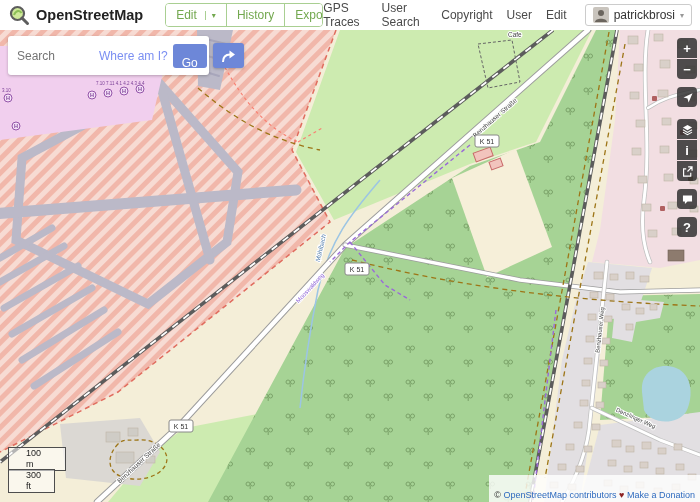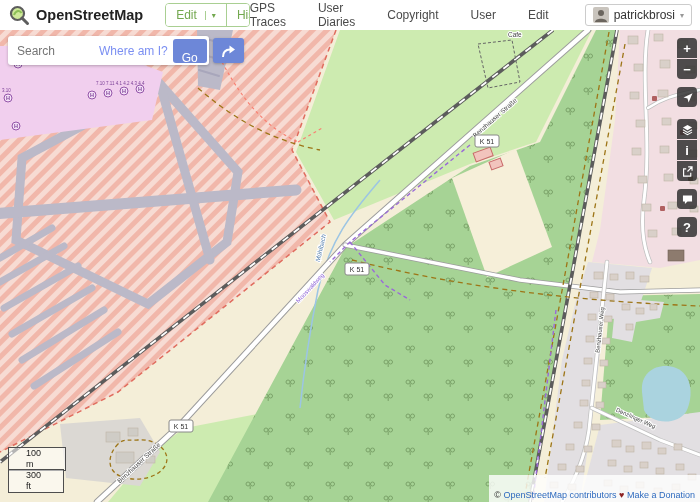--- a/index.html
+++ b/index.html
@@ -8,50 +8,50 @@
   
   .hdr{position:absolute;top:0;left:0;width:700px;height:30px;background:#fff;
        display:flex;align-items:center;padding:0 8px;box-sizing:border-box;z-index:30;}
   .brand{display:flex;align-items:center;gap:6px;}
   .brand-title{font-size:14.5px;font-weight:bold;color:#222;text-align:center;}
   .btngrp{display:inline-flex;border:1px solid #a9cf92;border-radius:4px;margin-left:22px;overflow:hidden;}
   .hbtn{font-size:12px;color:#73a84f;padding:4px 10px;background:#fff;border:none;
         border-right:1px solid #a9cf92;cursor:pointer;display:flex;align-items:center;gap:6px;}
   .hbtn:last-child{border-right:none;}
   .caret{font-size:8px;color:#73a84f;border-left:1px solid #a9cf92;padding-left:6px;margin-left:2px;}
-  .nav{margin-left:auto;display:flex;align-items:center;gap:32px;}
+  .nav{margin-left:auto;display:flex;align-items:center;gap:14px;}
   .nav a{font-size:12px;color:#4a4a4a;text-decoration:none;}
   .userchip{display:flex;align-items:center;gap:5px;border:1px solid #ccc;border-radius:3px;
             padding:2px 7px;margin-left:4px;cursor:pointer;}
   .uname{font-size:12px;color:#333;}
   .ucaret{font-size:8px;color:#999;}
   
   .search{position:absolute;top:36px;left:8px;z-index:25;display:flex;align-items:center;}
   .searchbox{display:flex;align-items:center;background:#fff;border-radius:3px;
-             box-shadow:0 1px 3px rgba(0,0,0,.25);height:29px;padding-left:7px;}
+             box-shadow:0 1px 3px rgba(0,0,0,.25);height:39px;padding-left:7px;}
   .searchbox input{border:none;outline:none;width:78px;font-size:12px;color:#555;
                    font-family:"Liberation Sans",sans-serif;background:transparent;}
   .whereami{font-size:12px;color:#7b8ff2;text-decoration:none;margin:0 5px 0 2px;white-space:nowrap;}
   .gobtn{background:#6d87d8;color:#fff;font-size:12px;border:none;border-radius:3px;
          height:21px;padding:12px 9px;margin-right:2px;cursor:pointer;}
   .routebtn{background:#6d87d8;border:none;border-radius:3px;width:31px;height:25px;margin-left:4px;
             box-shadow:0 1px 3px rgba(0,0,0,.25);cursor:pointer;display:flex;align-items:center;justify-content:center;}
   
   .ctls{position:absolute;top:38px;right:3px;z-index:25;display:flex;flex-direction:column;align-items:center;}
   .ctl{width:20px;height:20px;background:rgba(47,47,47,.84);color:#fff;display:flex;align-items:center;
        justify-content:center;font-size:13px;font-weight:bold;cursor:pointer;margin-bottom:1px;}
   .g-top{border-radius:4px 4px 0 0;}
   .g-bot{border-radius:0 0 4px 4px;margin-bottom:0;}
   .g-solo{border-radius:4px;margin-bottom:0;}
   .sp8{height:8px;}.sp12{height:12px;}
   
   .scale{position:absolute;left:8px;bottom:9px;z-index:25;font-size:9px;color:#222;line-height:11px;}
   .sbox{background:rgba(255,255,255,.55);border:1.5px solid #4d4d4d;padding:0 17px;box-sizing:border-box;}
   .sbox.m{width:58px;}
-  .sbox.f{width:56px;margin-top:-1.5px;}
+  .sbox.f{width:47px;margin-top:-1.5px;}
   
   .attr{position:absolute;right:0;bottom:0;z-index:25;background:rgba(255,255,255,.8);
         font-size:9px;color:#333;padding:15px 5px 2px 5px;white-space:nowrap;}
   .attr a{color:#2f6bbf;text-decoration:none;}
   .heart{color:#8d2222;}
   
   .map{position:absolute;top:30px;left:0;width:700px;height:472px;z-index:1;cursor:grab;}
   svg text{font-family:"Liberation Sans",sans-serif;}
 </style>
 </head>
@@ -324,21 +324,21 @@
   <div class="btngrp">
     <button class="hbtn">
       <span>Edit</span>
       <span class="caret">▾</span>
     </button>
     <button class="hbtn">History</button>
     <button class="hbtn">Export</button>
   </div>
   <nav class="nav">
     <a href="#">GPS Traces</a>
-    <a href="#">User Diaries</a>
+    <a href="#">User Search</a>
     <a href="#">Copyright</a>
     <a href="#">User</a>
     <a href="#">Edit</a>
     <div class="userchip">
       <svg width="16" height="16" viewBox="0 0 16 16">
         <rect width="16" height="16" rx="2" fill="#c9c4bd"></rect>
         <circle cx="8" cy="6" r="3" fill="#6b655e"></circle>
         <path d="M2 15 C2 10.5 14 10.5 14 15 Z" fill="#6b655e"></path>
       </svg>
       <span class="uname">patrickbrosi</span>

